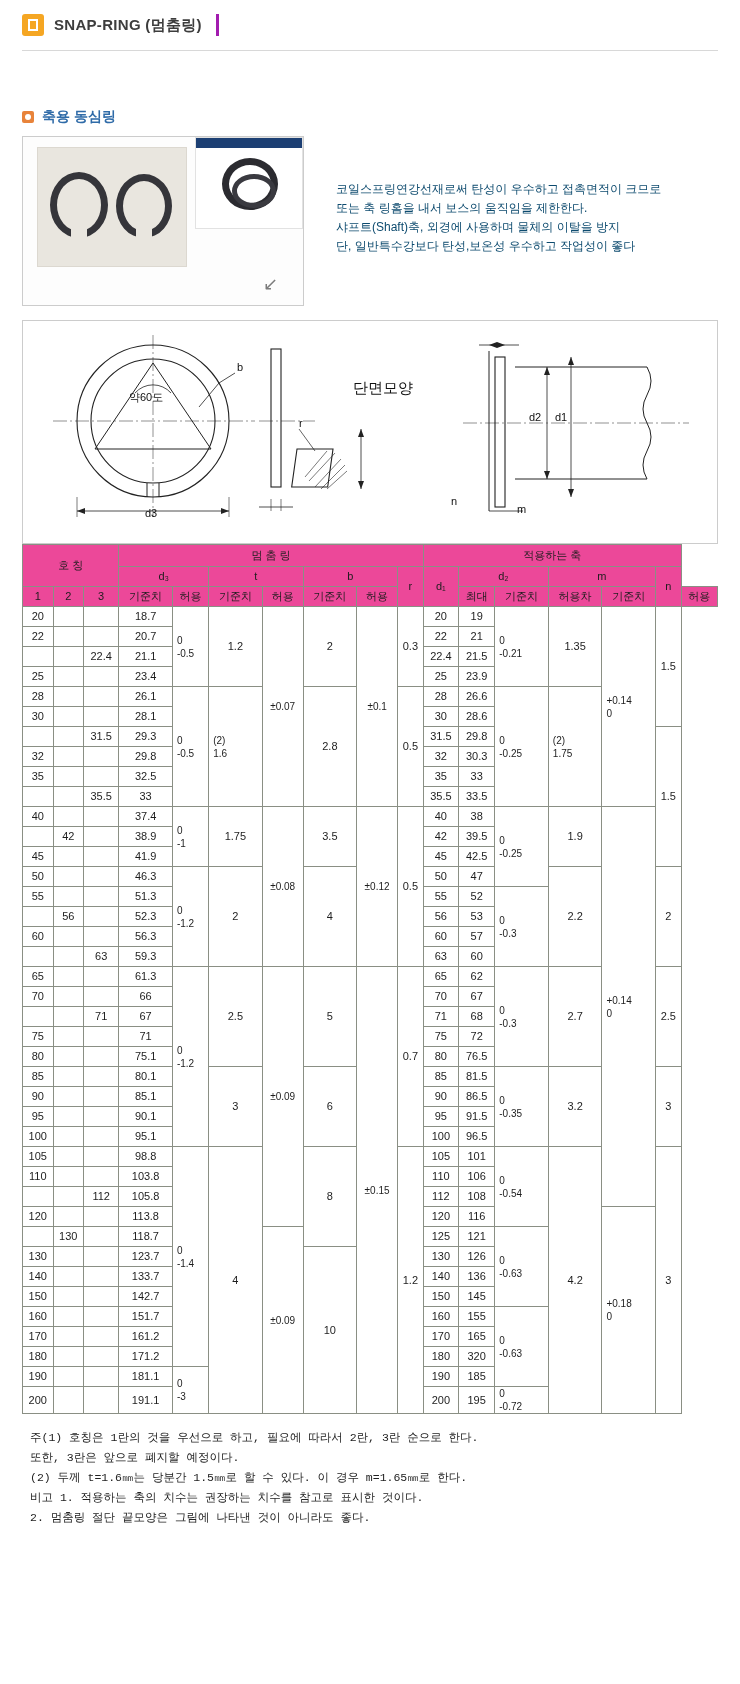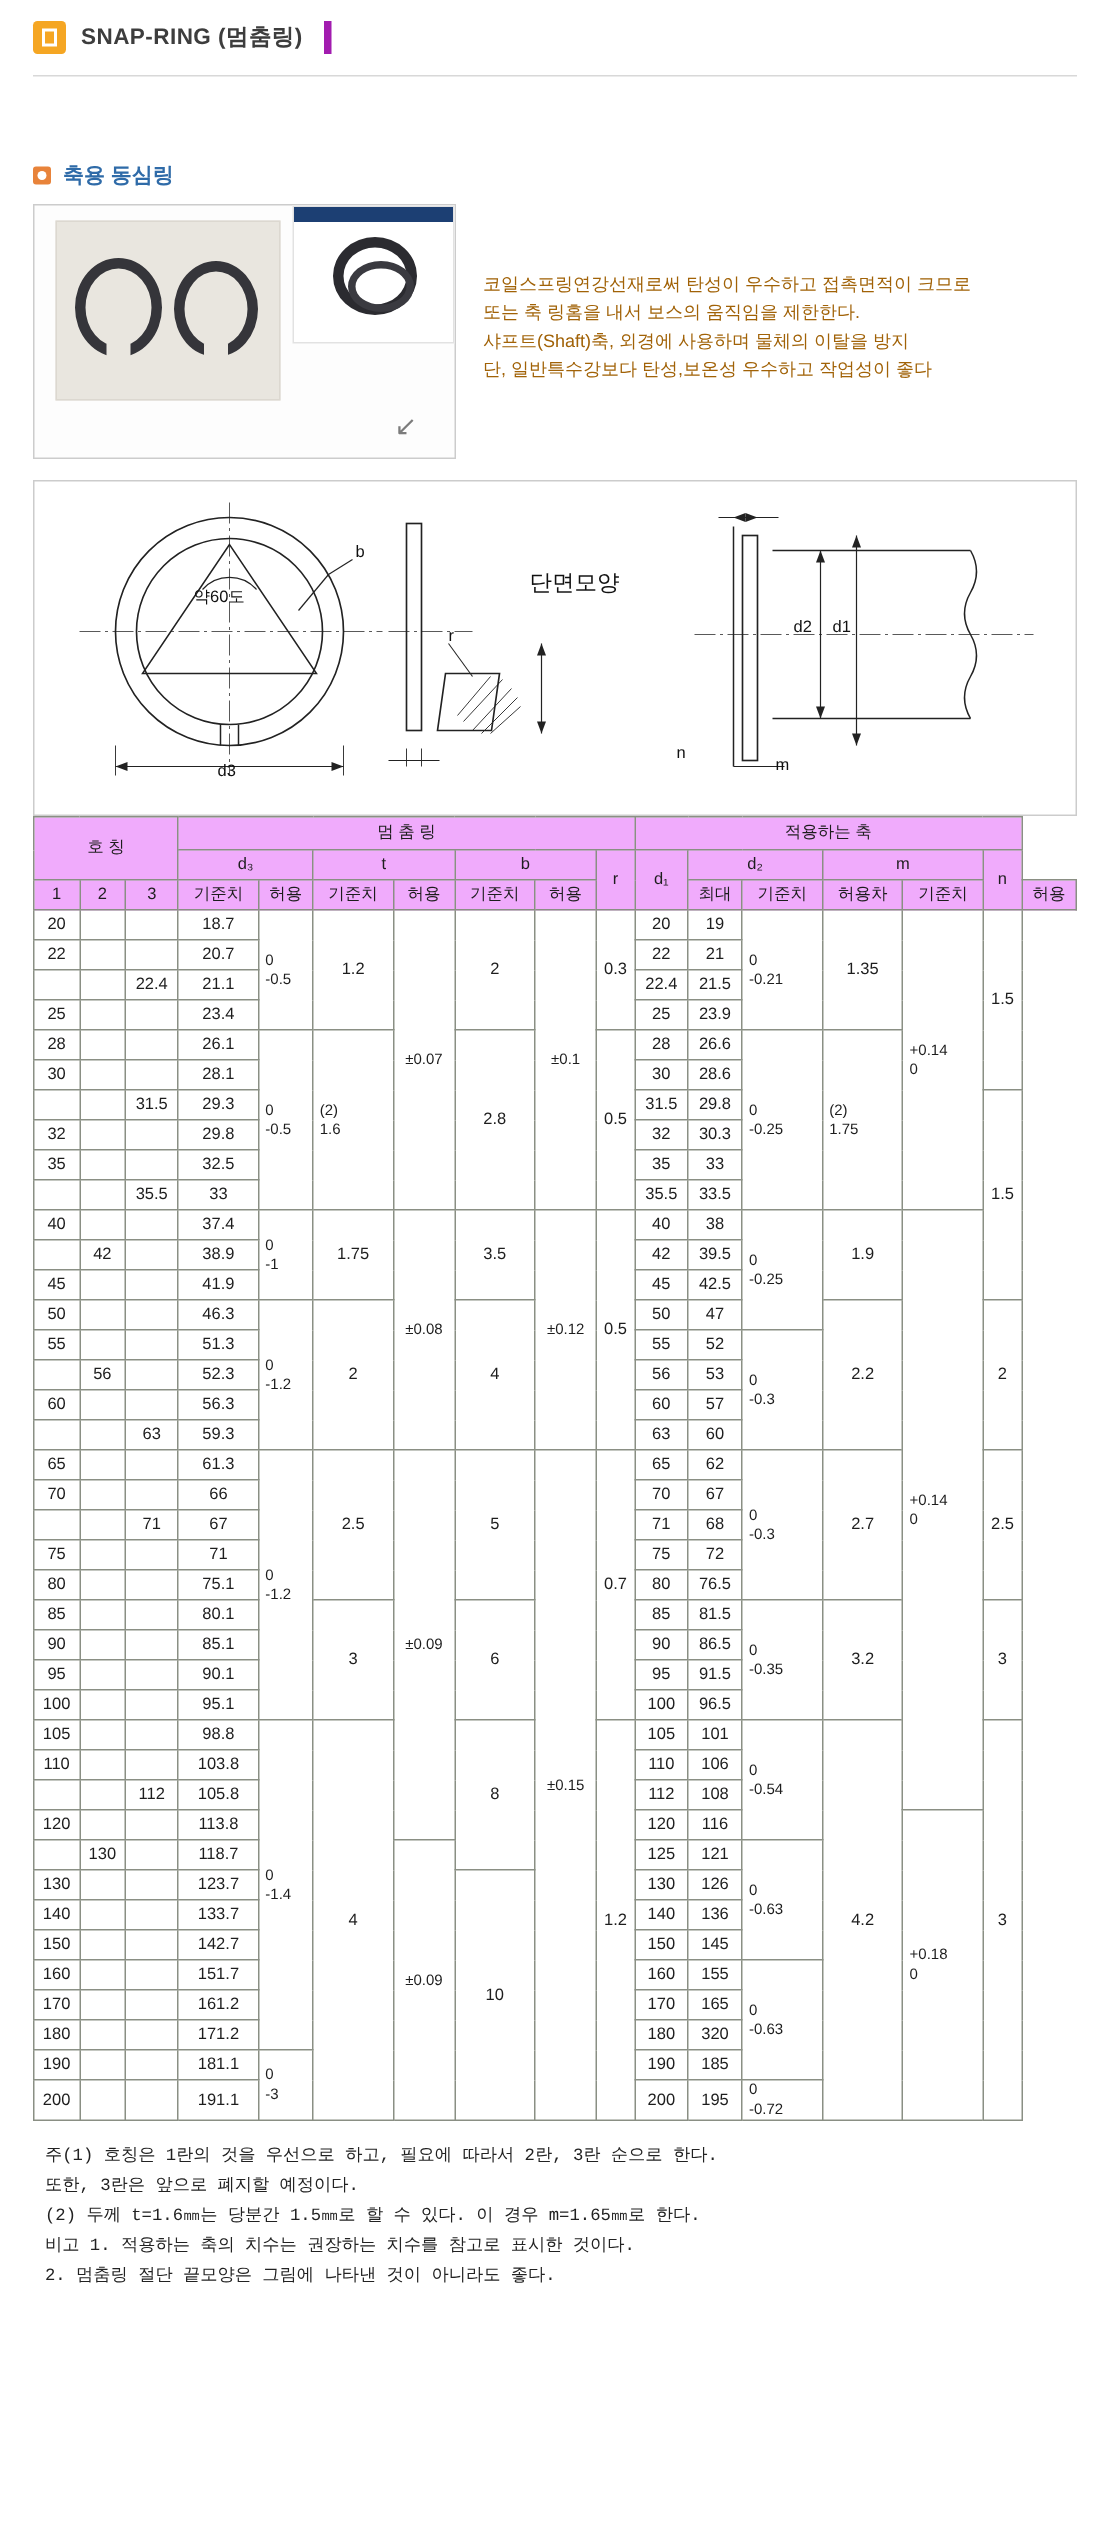--- a/index.html
+++ b/index.html
@@ -30,21 +30,21 @@
     width: 10px; height: 12px;
     border: 2px solid #ffffff;
     background: #f5a623;
   }
   .header .htitle {
     font-size: 15px;
     font-weight: bold;
     color: #3d3d3d;
     letter-spacing: 0.3px;
     padding-right: 14px;
-    border-right: 5px solid #a21caf;
+    border-right: 3px solid #a21caf;
     height: 22px;
     line-height: 22px;
   }
   .header-rule {
     height: 1px;
     background: #d8d8d8;
     margin: 6px 22px 0 22px;
   }
 
   
@@ -131,25 +131,25 @@
   }
   .arrow-ne {
     position: absolute;
     right: 18px; bottom: 10px;
     width: 22px; height: 22px;
     color: #7c7c7c;
     font-size: 18px;
     line-height: 22px;
   }
   .desc {
-    margin-left: 18px;
+    margin-left: 32px;
     padding-top: 44px;
     font-size: 12px;
     line-height: 19px;
-    color: #a16207;
+    color: #0c4a6e;
   }
 
   
   .draw-box {
     margin: 14px 22px 0 22px;
     border: 1px solid #cccccc;
     height: 224px;
     background: #ffffff;
     position: relative;
   }
@@ -172,21 +172,21 @@
   }
   table.spec th, table.spec td {
     border: 1px solid #8a8f84;
     text-align: center;
     padding: 0;
     height: 19px;
     line-height: 19px;
     font-weight: normal;
   }
   table.spec thead th {
-    background: #f0abfc;
+    background: #ec4899;
     font-weight: normal;
     font-size: 11px;
   }
   table.spec thead th.h1 { height: 22px; }
   .tol { font-size: 10px; }
 
   
   .notes {
     margin: 14px 30px 24px 30px;
     font-size: 11.5px;

